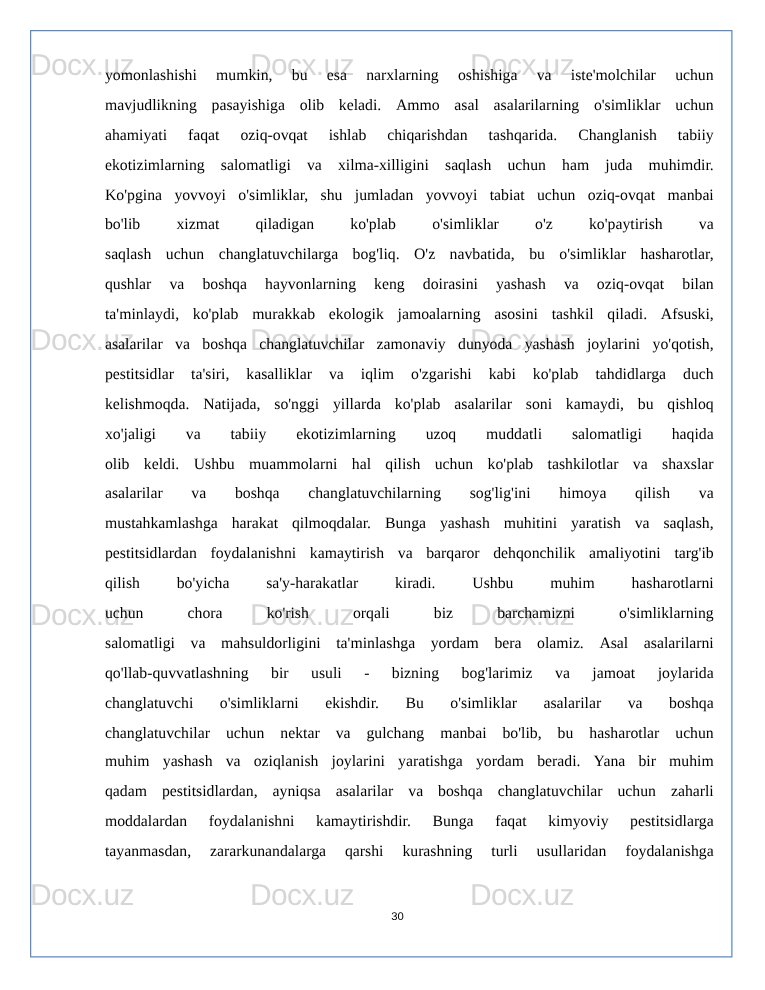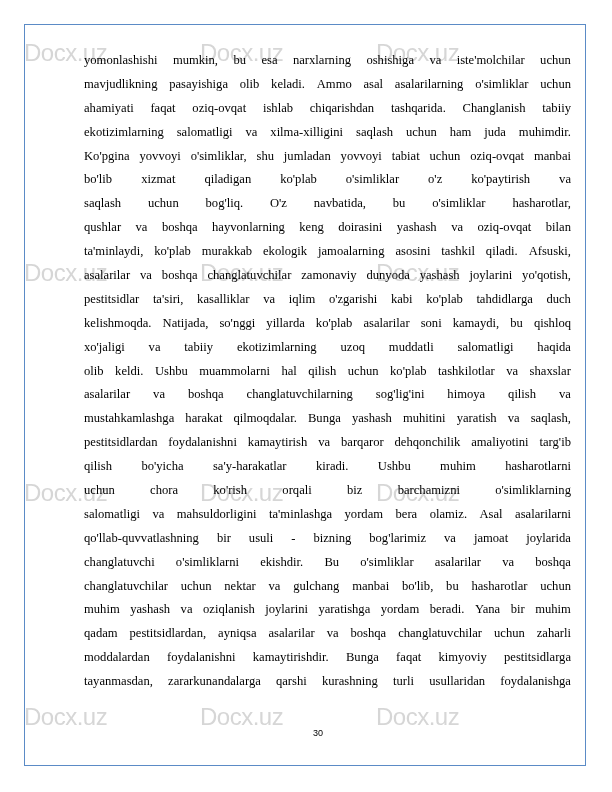--- a/index.html
+++ b/index.html
@@ -124,20 +124,21 @@
         <span>o'simliklar</span>
         <span>o'z</span>
         <span>ko'paytirish</span>
         <span>va</span>
       </div>
     </div>
     <div class="line">
       <div class="line-inner">
         <span>saqlash</span>
         <span>uchun</span>
+        <span>changlatuvchilarga</span>
         <span>bog'liq.</span>
         <span>O'z</span>
         <span>navbatida,</span>
         <span>bu</span>
         <span>o'simliklar</span>
         <span>hasharotlar,</span>
       </div>
     </div>
     <div class="line">
       <div class="line-inner">

